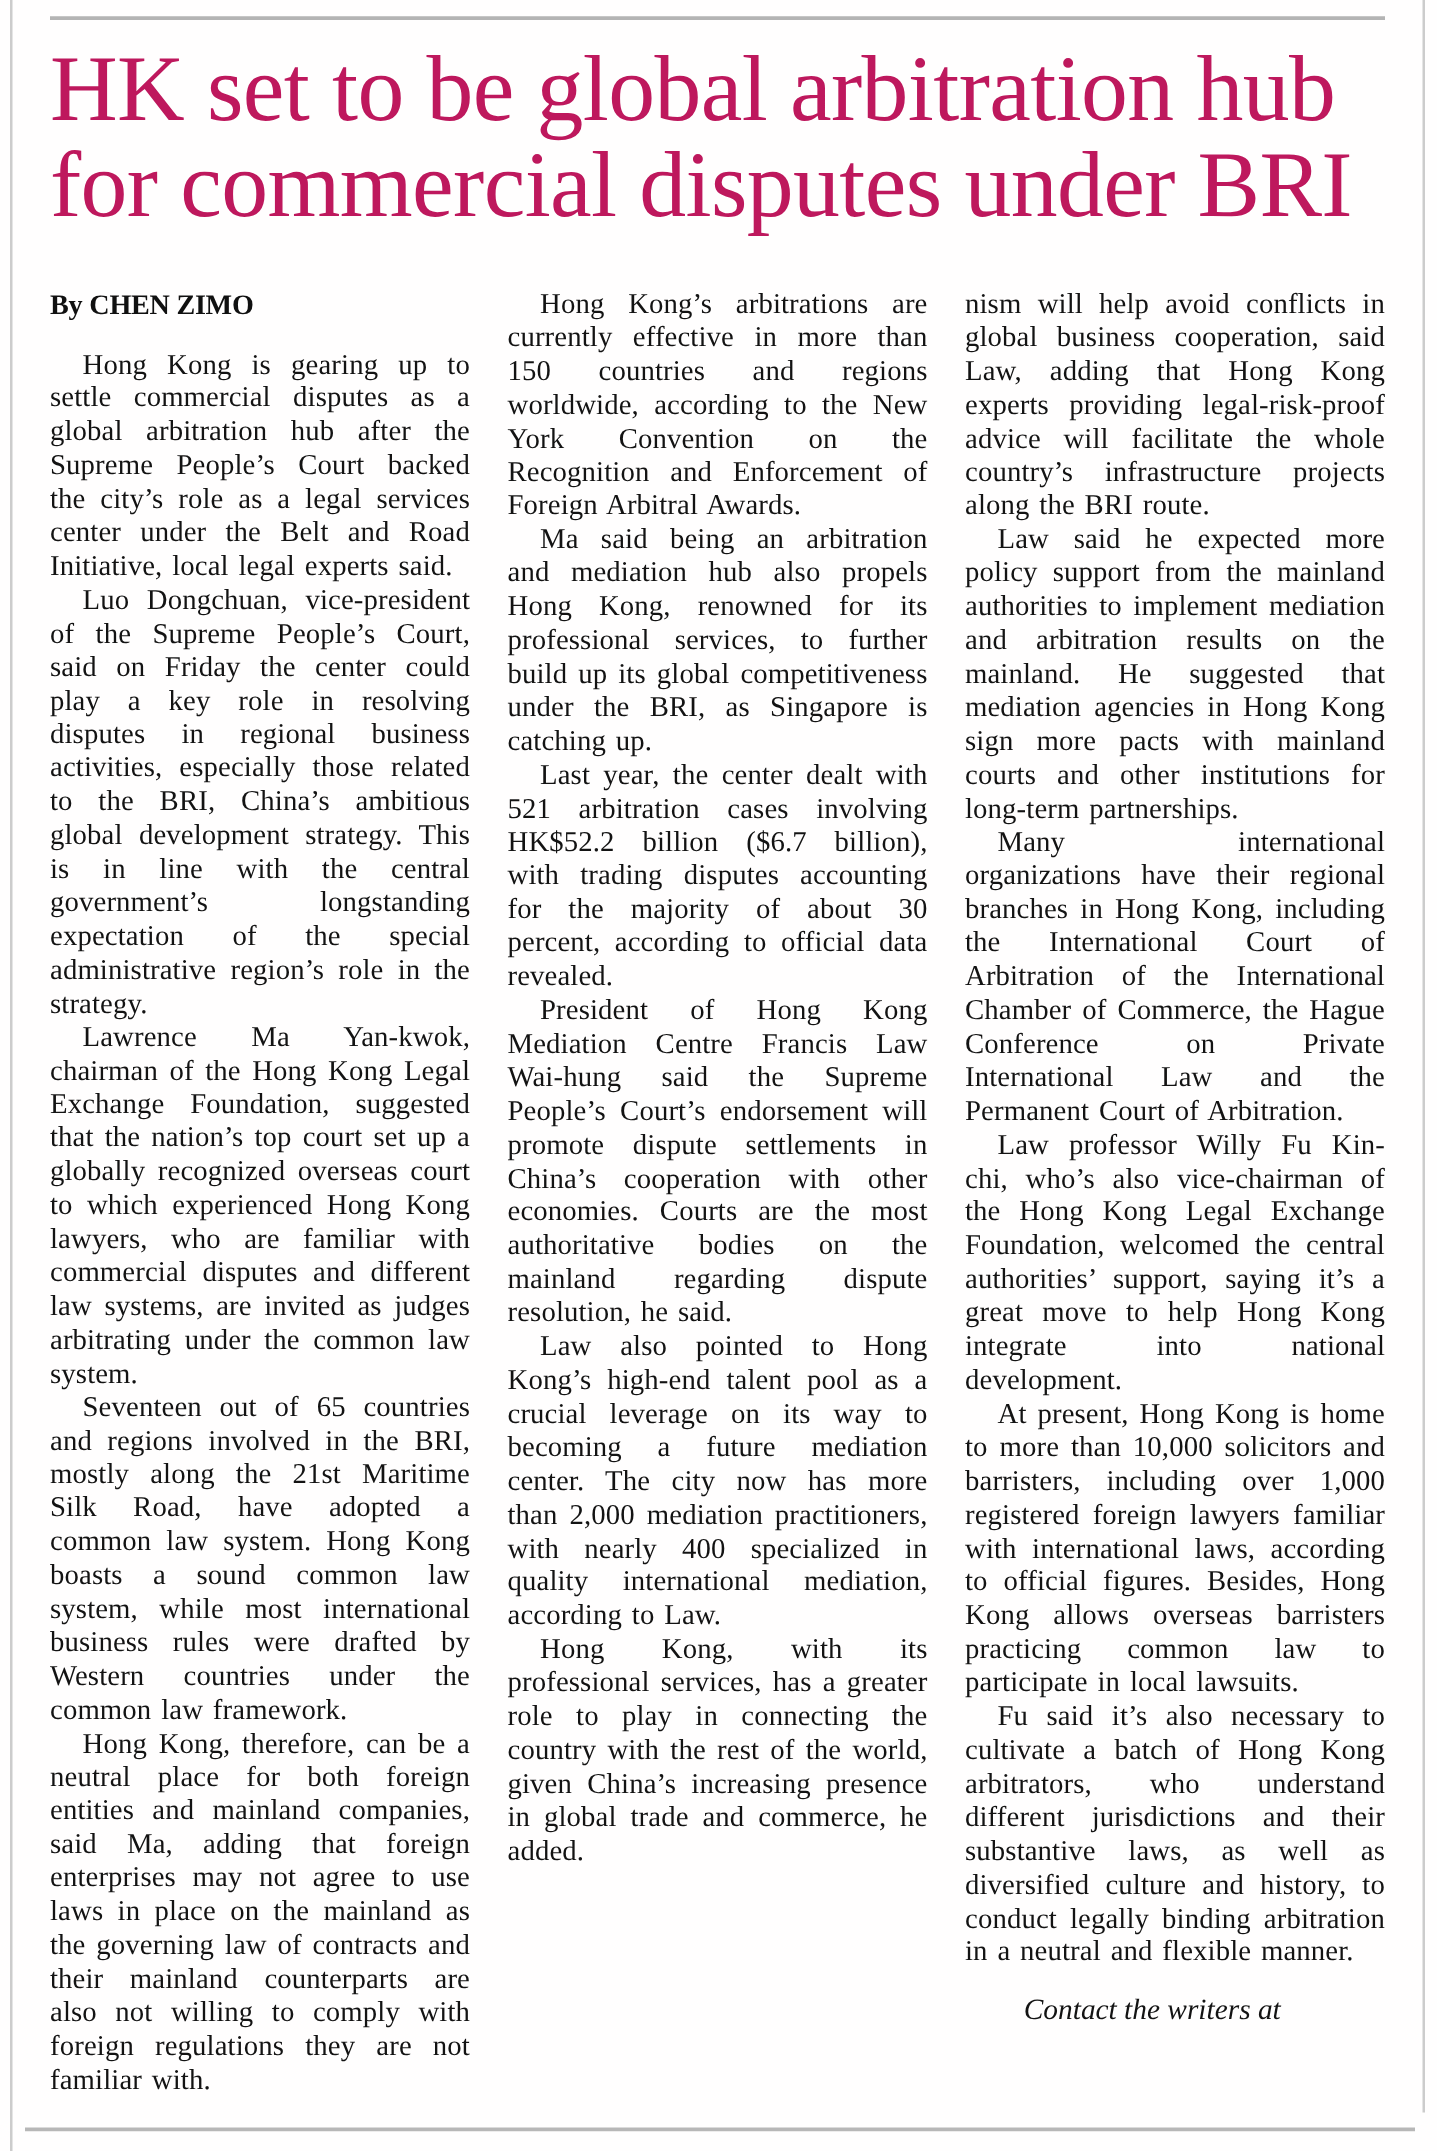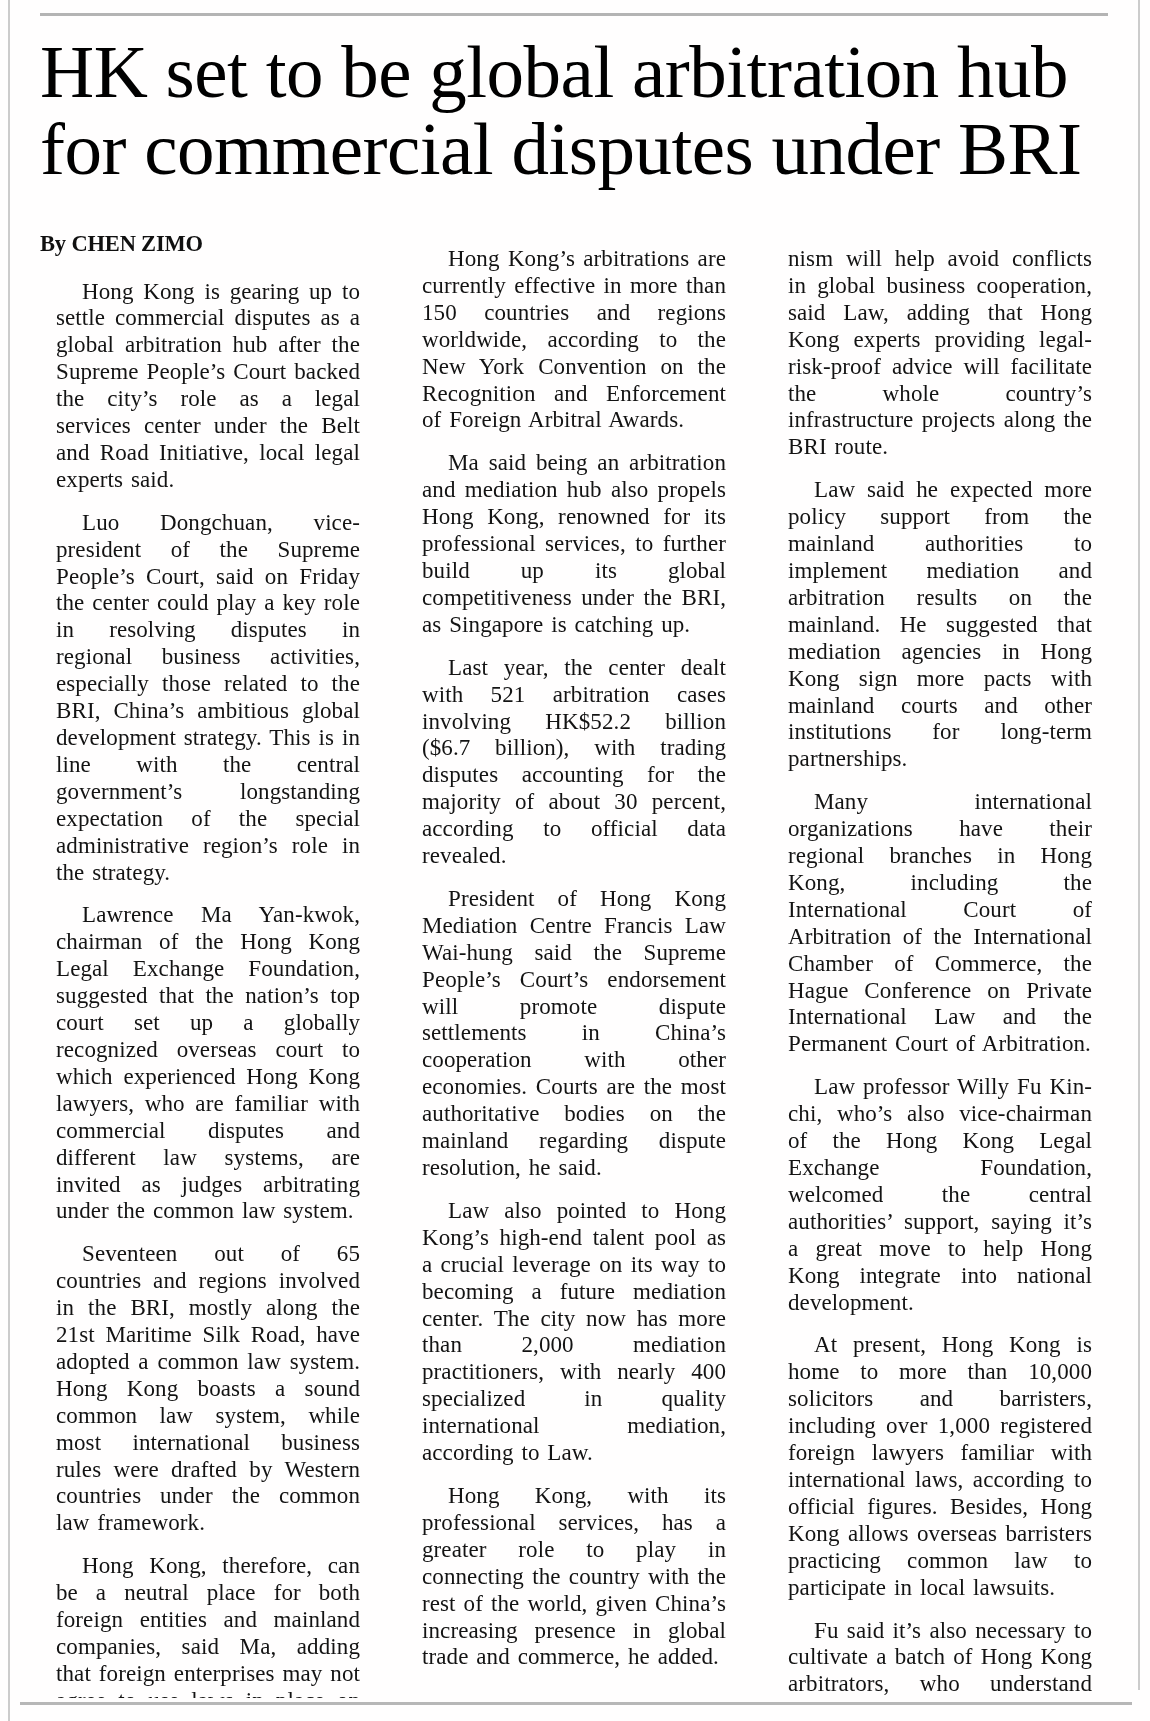--- a/index.html
+++ b/index.html
@@ -31,40 +31,40 @@
     margin-top: 13px;
     height: 3px;
     background: #b4b4b4;
   }
   h1.headline {
     margin: 17px 0 0 0;
     font-weight: 400;
     font-size: 75px;
     line-height: 77px;
     letter-spacing: -0.5px;
-    color: #000000;
+    color: #be185d;
   }
   .hl-line { display: block; white-space: nowrap; }
   .columns {
     display: flex;
     gap: 30px;
     margin-top: 43px;
     height: 1468px;
     overflow: hidden;
   }
   .col { width: 336px; flex: 0 0 336px; }
   .byline {
     font-size: 22.5px;
     line-height: 27.5px;
     color: #101010;
     margin-bottom: 21px;
   }
   .byline .bold { font-weight: 700; letter-spacing: -0.2px; }
   p.body-p {
-    margin: 16px;
+    margin: 0;
     font-size: 23px;
     line-height: 26.9px;
     text-align: justify;
     text-indent: 26px;
     letter-spacing: 0.1px;
     word-spacing: 2px;
     hyphens: auto;
     -webkit-hyphens: auto;
   }
   p.body-p.cont { text-indent: 0; }

